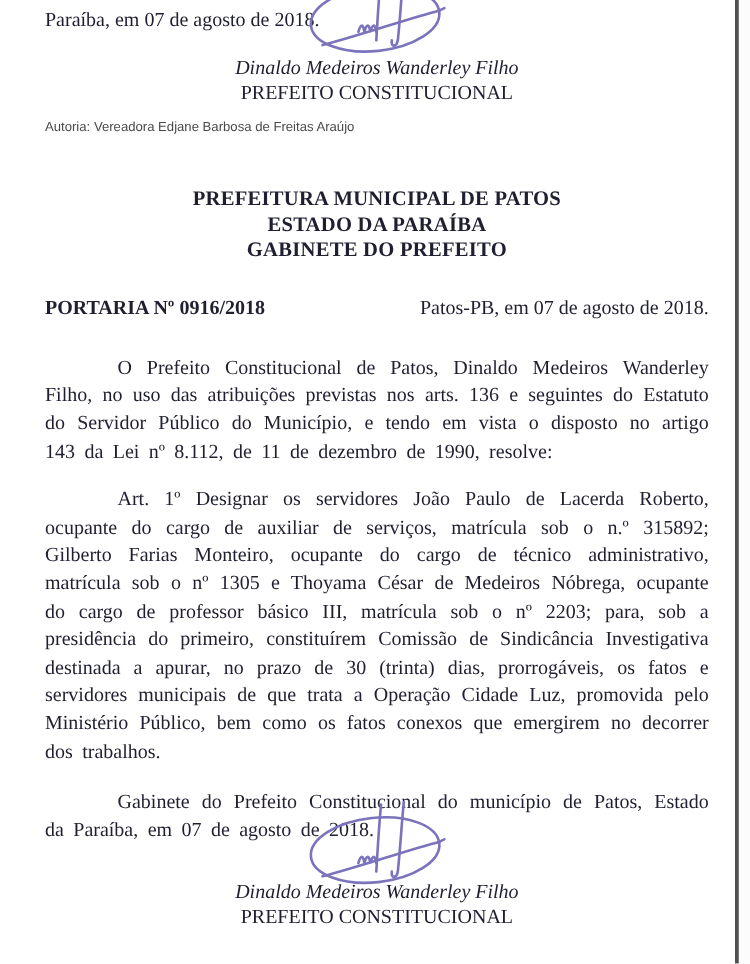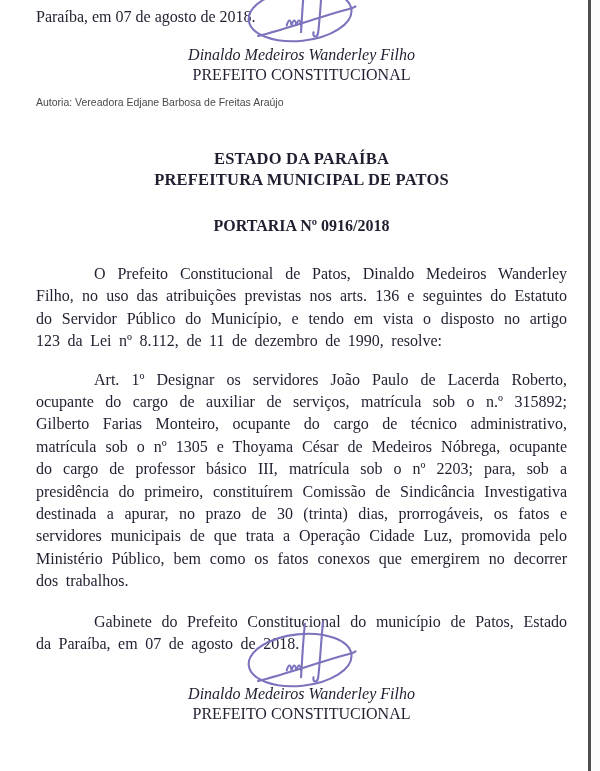--- a/index.html
+++ b/index.html
@@ -15,21 +15,21 @@
   .content{position:relative; padding:6px 33px 0 36px;}
   .prev-closing{line-height:22px;}
   .sig-names{margin-top:17px; position:relative; text-align:center; line-height:20px;}
   .sig-names .name, .bottom-sig-block .name{white-space:nowrap;font-style:italic;}
   .sig-svg{position:absolute; left:50%; transform:translateX(-50%); width:118px; height:86px; z-index:3; pointer-events:none;}
   .sig-svg.top-sig{top:-72px;}
   .sig-svg.bottom-sig{top:-66px;}
   .sig-svg path, .sig-svg ellipse{stroke:var(--signature); fill:none; stroke-width:2.2; stroke-linecap:round;}
   .autoria{margin-top:10px; font-family:"Liberation Sans", sans-serif; font-size:10.5px; color:var(--muted_ink); line-height:14px;}
   .letterhead{margin-top:40px; text-align:center; font-weight:bold; font-size:16.5px; line-height:20.5px; letter-spacing:.2px;}
-  .meta{margin-top:25px; display:flex; justify-content:center; align-items:baseline; line-height:22px;}
+  .meta{margin-top:25px; display:flex; justify-content:space-between; align-items:baseline; line-height:22px;}
   .meta .num{font-weight:bold;}
   .para{text-align:justify; text-indent:58px; line-height:22.4px; word-spacing:.22em;}
   .p-preamble{margin-top:26px;}
   .p-art1{margin-top:0;}
   .p-art2{margin-top:9px; word-spacing:normal; text-align:left;}
   .p-closing{margin-top:18px;}
   .bottom-sig-block{margin-top:28px; position:relative; text-align:center; line-height:20px;}
   .page-edge{position:absolute; top:0; left:588px; width:3px; height:771px; background:var(--page_edge); z-index:5;}
   .outside-strip{position:absolute; top:0; left:591px; width:9px; height:771px; background:var(--outside_bg); z-index:4;}
 </style>
@@ -50,29 +50,31 @@
         <path d="M44 55 c2 -7 4 -7 5 0 c2 -7 4 -7 5 0 c2 -7 4 -7 5 0"></path>
         <path d="M112 37 l4 -2"></path>
       </svg>
       <div class="name">Dinaldo Medeiros Wanderley Filho</div>
       <div class="title">PREFEITO CONSTITUCIONAL</div>
     </div>
 
     <div class="autoria">Autoria: Vereadora Edjane Barbosa de Freitas Araújo</div>
 
     <div class="letterhead">
+      <div>PREFEITURA MUNICIPAL DE PATOS</div>
       <div>ESTADO DA PARAÍBA</div>
-      <div>PREFEITURA MUNICIPAL DE PATOS</div>
+      <div>GABINETE DO PREFEITO</div>
     </div>
 
     <div class="meta">
       <span class="num">PORTARIA Nº 0916/2018</span>
+      <span class="date">Patos-PB, em 07 de agosto de 2018.</span>
     </div>
 
-    <p class="para p-preamble">O Prefeito Constitucional de Patos, Dinaldo Medeiros Wanderley Filho, no uso das atribuições previstas nos arts. 136 e seguintes do Estatuto do Servidor Público do Município, e tendo em vista o disposto no artigo 123 da Lei nº 8.112, de 11 de dezembro de 1990, resolve:</p>
+    <p class="para p-preamble">O Prefeito Constitucional de Patos, Dinaldo Medeiros Wanderley Filho, no uso das atribuições previstas nos arts. 136 e seguintes do Estatuto do Servidor Público do Município, e tendo em vista o disposto no artigo 143 da Lei nº 8.112, de 11 de dezembro de 1990, resolve:</p>
 
     <p class="para p-art1">Art. 1º  Designar os servidores João Paulo de Lacerda Roberto, ocupante do cargo de auxiliar de serviços, matrícula sob o n.º 315892; Gilberto Farias Monteiro, ocupante do cargo de técnico administrativo, matrícula sob o nº 1305 e Thoyama César de Medeiros Nóbrega, ocupante do cargo de professor básico III, matrícula sob o nº 2203; para, sob a presidência do primeiro, constituírem Comissão de Sindicância Investigativa destinada a apurar, no prazo de 30 (trinta) dias, prorrogáveis, os fatos e servidores municipais de que trata a Operação Cidade Luz, promovida pelo Ministério Público, bem como os fatos conexos que emergirem no decorrer dos trabalhos.</p>
 
 
     <p class="para p-closing">Gabinete do Prefeito Constitucional do município de Patos, Estado da Paraíba, em 07 de agosto de 2018.</p>
 
     <div class="bottom-sig-block">
       <svg class="sig-svg bottom-sig" viewBox="0 0 120 90" aria-hidden="true">
         <ellipse cx="58" cy="44" rx="54" ry="27" transform="rotate(-6 58 44)"></ellipse>
         <path d="M63 6 C61 26 60 46 59 62"></path>

